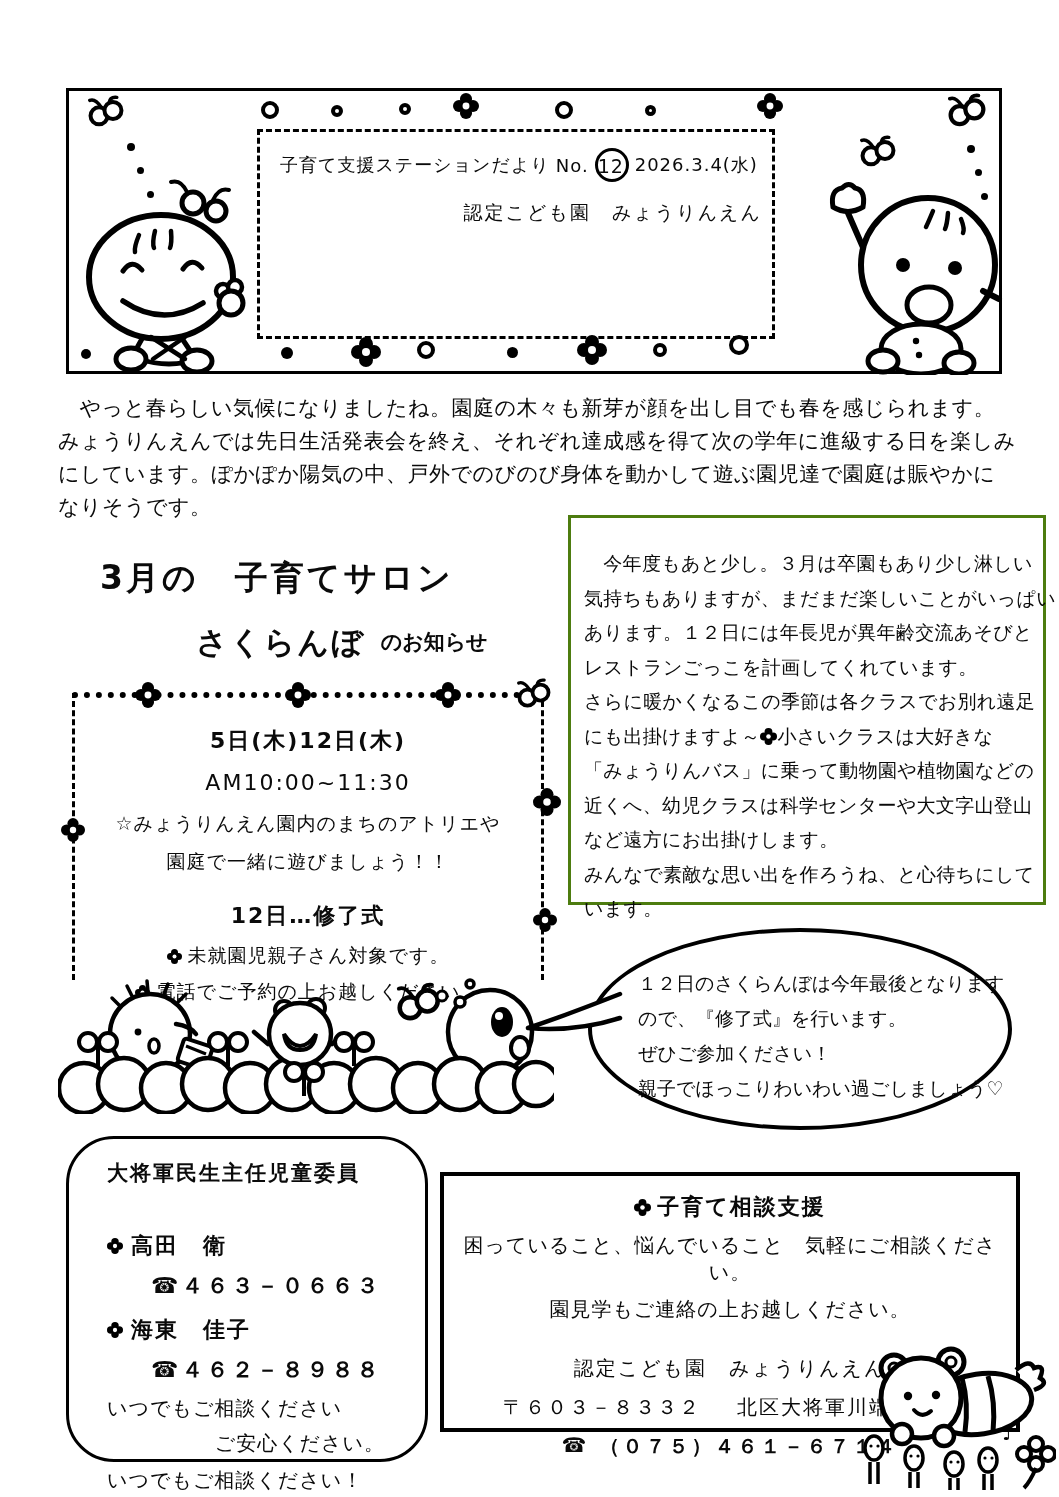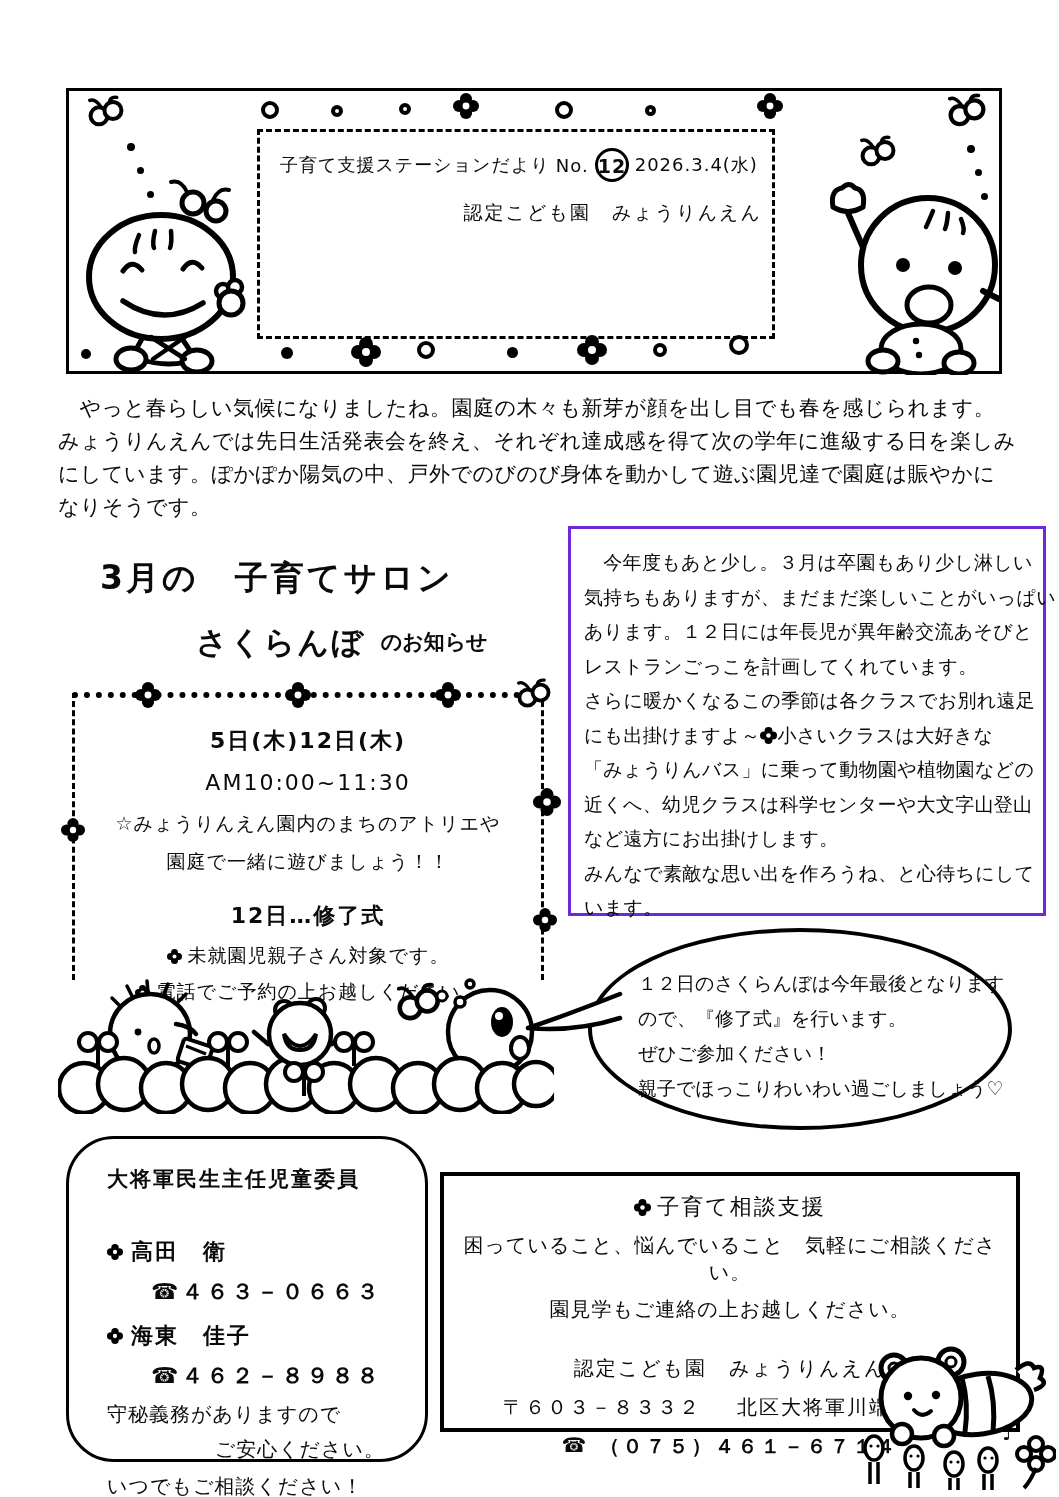--- a/index.html
+++ b/index.html
@@ -6,59 +6,59 @@
   html,body{background:#e8e8e8}
   #page{position:relative;width:1059px;height:1497px;background:#fff;overflow:hidden;
         font-family:"DejaVu Sans","Liberation Sans",sans-serif;color:#0a0a0a}
   .abs{position:absolute}
   .nowrap{white-space:nowrap}
   
   #band{left:66px;top:88px;width:936px;height:286px;border:3px solid #000}
   #titlebox{position:absolute;left:188px;top:38px;width:518px;height:210px;border:3px dashed #000}
   #metaRow{display:flex;align-items:center;gap:6px;margin:16px 0 0 20px;font-size:18px;letter-spacing:1px}
   #issueCircle{display:inline-block;width:34px;height:34px;border:3px solid #000;border-radius:50%;
-               text-align:center;line-height:30px;font-weight:bold;font-size:19px}
+               text-align:left;line-height:30px;font-weight:normal;font-size:19px}
   #bigTitle{margin-top:12px;text-align:center;font-size:52px;font-weight:900;letter-spacing:6px}
   #orgLine{margin-top:18px;text-align:right;padding-right:10px;font-size:19px;letter-spacing:2px}
   .ring{position:absolute;border:4px solid #000;border-radius:50%}
   .dot{position:absolute;background:#000;border-radius:50%}
   .deco{position:absolute}
   
   #intro{left:58px;top:392px;width:960px;font-size:21px;line-height:33px;letter-spacing:.5px}
   
   #salonHeading{left:100px;top:556px;font-size:33px;font-weight:800;letter-spacing:3px}
   #salonSub{left:196px;top:622px;display:flex;align-items:center;gap:16px}
   #salonName{font-size:31px;font-weight:800;letter-spacing:2px}
   #salonNameSuffix{font-size:21px;font-weight:700;padding-bottom:3px}
   #salonFrame{left:72px;top:692px;width:472px;height:288px;border-left:3px dashed #000;
               border-right:3px dashed #000;border-top:6px dotted #000;text-align:center}
   #salonFrame .big{font-size:22px;font-weight:700;letter-spacing:2px}
   #salonFrame .mid{font-size:19px;letter-spacing:1px}
   .bulletRow{display:flex;align-items:center;justify-content:center;gap:6px}
   
-  #newsBox{left:568px;top:526px;width:478px;height:390px;border:3px solid #6d28d9;padding:16px 13px 0 13px}
+  #newsBox{left:568px;top:515px;width:478px;height:390px;border:3px solid #4d7c0f;padding:28px 13px 0 13px}
   #newsBox .nline{font-size:19px;line-height:34.5px;white-space:nowrap;letter-spacing:.3px}
   .inlineIc{display:inline-block;vertical-align:-2px}
   
   #bubble{left:588px;top:928px;width:424px;height:202px;border:4px solid #000;border-radius:50%;z-index:2}
   #bubbleText{position:absolute;left:46px;top:34px}
   #bubbleText .bline{font-size:19px;line-height:35px;white-space:nowrap}
   #bubbleTail{left:524px;top:988px;width:100px;height:64px;z-index:3}
   
   #committee{left:66px;top:1136px;width:362px;height:326px;border:3px solid #000;border-radius:48px;
-             padding:26px 0 0 38px}
+             padding:20px 0 0 38px}
   #committee .ctitle{font-size:21px;font-weight:700;letter-spacing:2px}
   #committee .member{display:flex;align-items:center;gap:8px;font-size:22px;font-weight:600;margin-top:14px;letter-spacing:2px}
   #committee .phone{font-size:22px;letter-spacing:3px;margin:10px 0 2px 44px;font-weight:600}
   #committee .note{font-size:20px;margin-top:10px;letter-spacing:1px}
   #committee .noteRight{font-size:20px;margin-top:8px;text-align:right;padding-right:40px;letter-spacing:1px}
   #committee .firstMember{margin-top:44px}
   
   #support{left:440px;top:1172px;width:580px;height:260px;border:4px solid #000;text-align:center;padding-top:16px}
-  #support .stitle{font-size:22px;font-weight:400;letter-spacing:2px;display:flex;justify-content:center;align-items:center;gap:6px}
+  #support .stitle{font-size:22px;font-weight:700;letter-spacing:2px;display:flex;justify-content:center;align-items:center;gap:6px}
   #support .sline{font-size:20px;margin-top:10px;letter-spacing:1px}
   #support .org{font-size:20px;margin-top:32px;letter-spacing:2px}
   #support .addrRow{display:flex;justify-content:center;gap:36px;font-size:20px;margin-top:12px;letter-spacing:2px}
   #support .phoneRow{display:flex;justify-content:center;gap:10px;font-size:20px;margin-top:12px;letter-spacing:3px;font-weight:600}
 </style>
 </head>
 <body>
 
 <svg width="0" height="0" style="position:absolute" aria-hidden="true">
   <defs>
@@ -328,21 +328,21 @@
     </div>
     <div class="member">
       <svg class="inlineIc" style="width:16px;height:16px">
           <use href="#flower4"></use>
         </svg>
       <span>海東　佳子</span>
     </div>
     <div class="phone">
       <span>☎</span><span>４６２－８９８８</span>
     </div>
-    <div class="note">守秘義務がありますので</div>
+    <div class="note">いつでもご相談ください</div>
     <div class="noteRight">ご安心ください。</div>
     <div class="note">いつでもご相談ください！</div>
   </div>
 
   <div class="abs" id="support">
     <div class="stitle">
       <svg class="inlineIc" style="width:17px;height:17px">
           <use href="#flower4"></use>
         </svg>
       <span>子育て相談支援</span>

